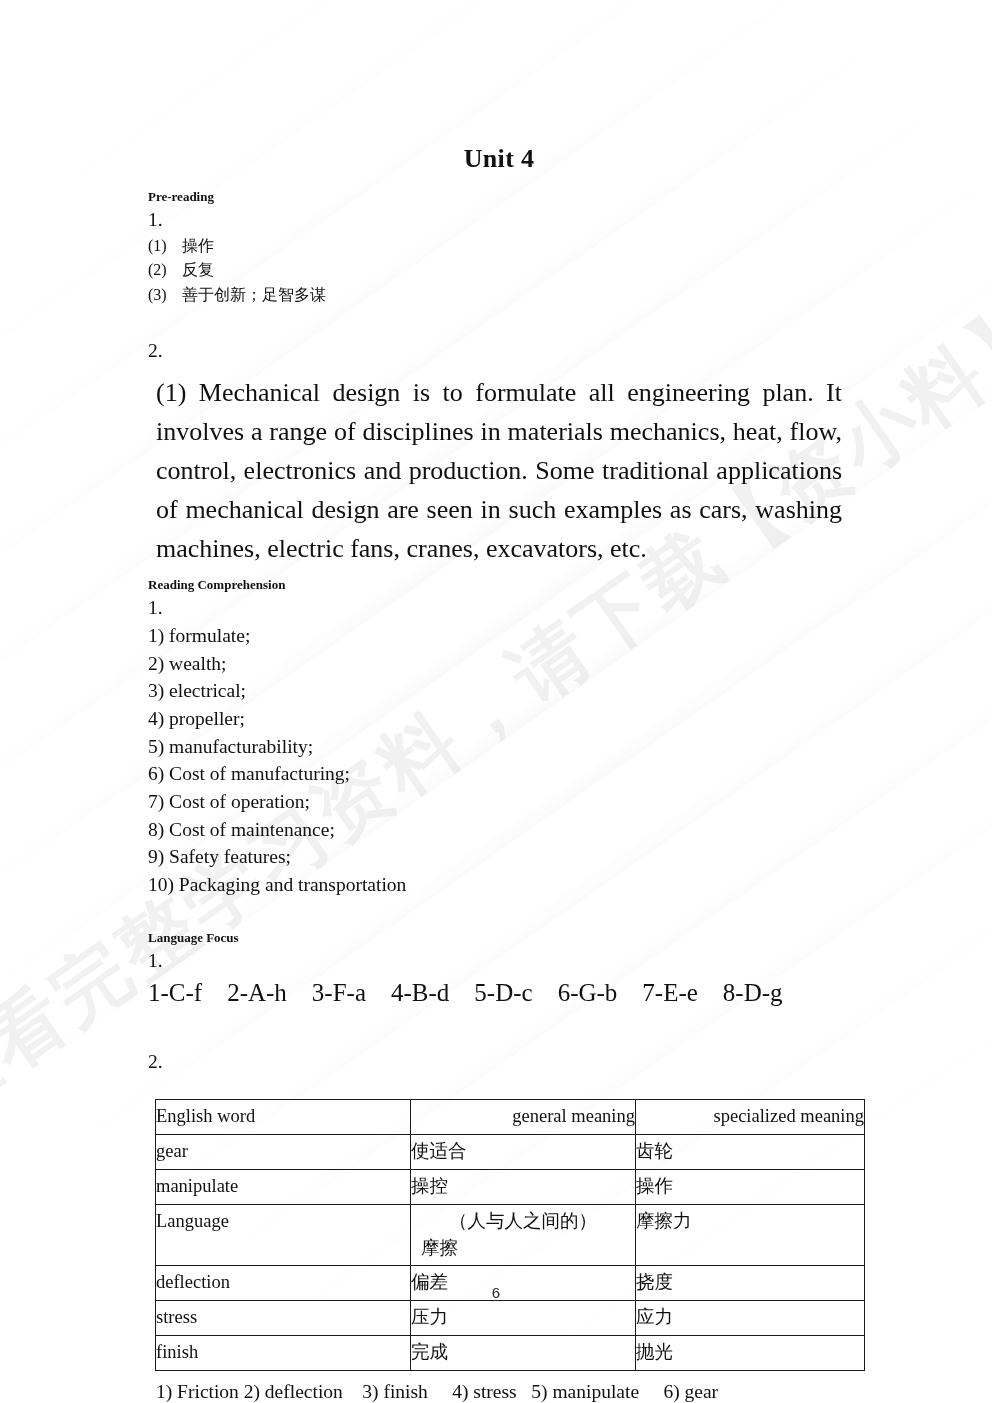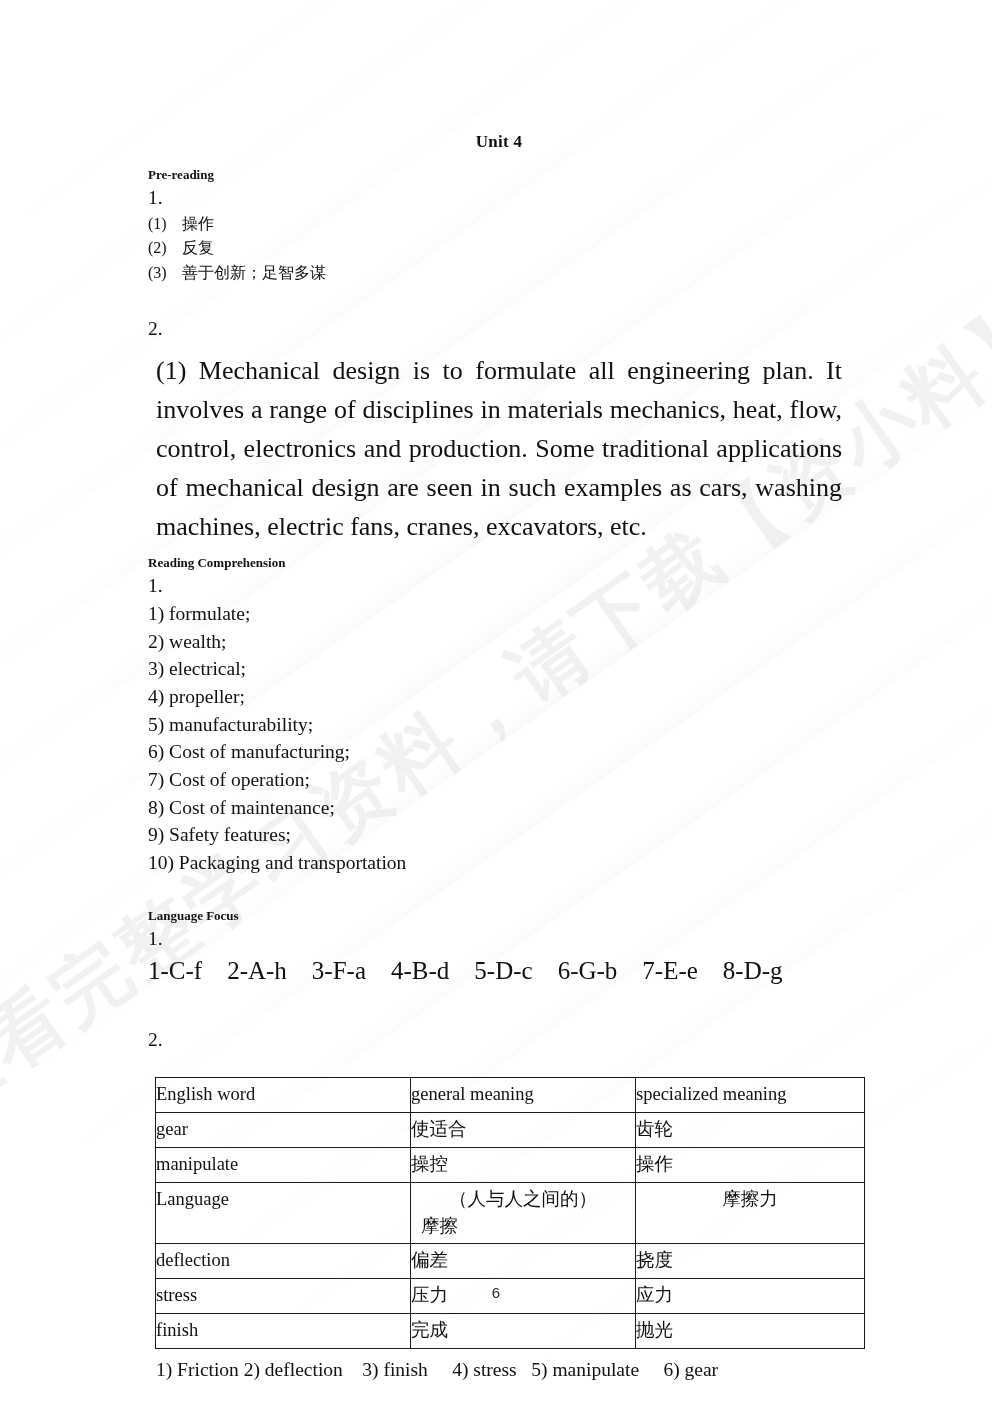--- a/index.html
+++ b/index.html
@@ -59,22 +59,22 @@
   
   .content {
     position: relative;
     z-index: 2;
     padding: 0 142px 0 148px;
   }
 
   .doc-title {
     text-align: center;
     font-weight: bold;
-    font-size: 17px;
-    margin: 0;
+    font-size: 26px;
+    margin: 12px;
     padding-top: 132px;
     letter-spacing: 0.3px;
   }
 
   .sec-head {
     font-weight: bold;
     font-size: 13px;
     margin: 24px 0 0 0;
     line-height: 1.42;
   }
@@ -124,25 +124,25 @@
     line-height: 1.35;
     padding: 4px 0 4px 0;
     vertical-align: top;
     height: 26px;
   }
   col.c1 { width: 255px; }
   col.c2 { width: 225px; }
   col.c3 { width: 229px; }
 
   td.head-en  { text-align: left;  padding-left: 34px; }
-  td.head-ctr { text-align: left; }
+  td.head-ctr { text-align: right; }
   td.en       { text-align: left;  padding-left: 50px; }
   td.cn       { text-align: left;  padding-left: 50px;
                 font-family: "DejaVu Sans", "Liberation Sans", sans-serif; }
-  td.cn-left  { text-align: center; padding-left: 10px;
+  td.cn-left  { text-align: left; padding-left: 10px;
                 font-family: "DejaVu Sans", "Liberation Sans", sans-serif; }
   td.en-left  { text-align: left; padding-left: 34px; }
 
   .fr-cell { padding: 0 !important; }
   .fr-top  { text-align: center; padding: 4px 0 0 0; }
   .fr-bot  { text-align: left; padding: 2px 0 4px 10px; }
 
   .answers {
     font-size: 19.5px;
     line-height: 1.42;

